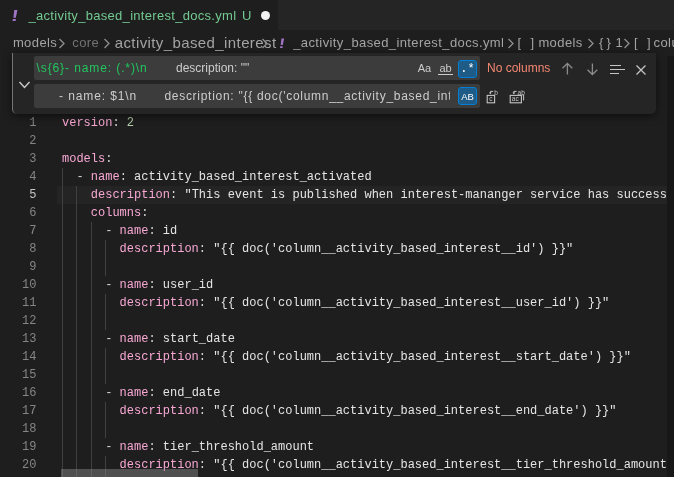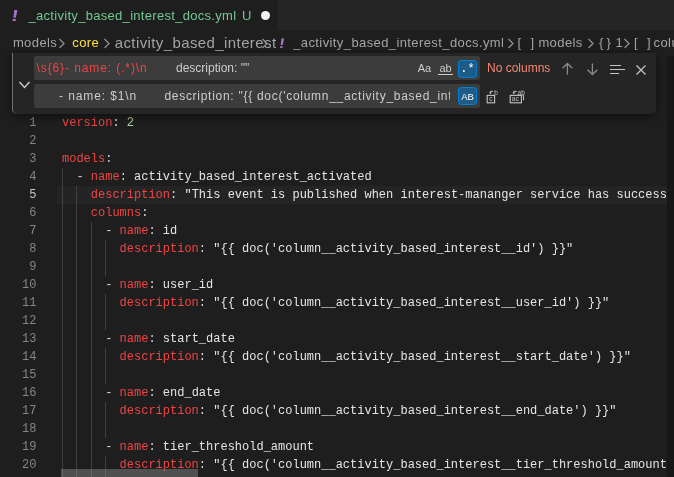--- a/index.html
+++ b/index.html
@@ -1,39 +1,39 @@
 <!DOCTYPE html>
 <html><head>
 <meta charset="utf-8">
 <style>
   * { margin:0; padding:0; box-sizing:border-box; }
   html,body { width:674px; height:477px; background:#1e1e1e; overflow:hidden;
     font-family:"Liberation Sans", sans-serif; }
   .abs { position:absolute; }
   
-  .k{color:#ef4444} .p{color:#d4d4d4} .s{color:#e5e5e5} .n{color:#b5cea8}
+  .k{color:#f9a8d4} .p{color:#d4d4d4} .s{color:#e5e5e5} .n{color:#b5cea8}
   pre { font-family:"Liberation Mono", monospace; font-size:12px; line-height:18px; }
 </style>
 </head>
 <body>
 
 <div class="abs" style="left:0;top:0;width:674px;height:30px;background:#252526;"></div>
 <div class="abs" style="left:0;top:0;width:278px;height:30px;background:#1e1e1e;"></div>
 <div class="abs" style="left:9px;top:3px;width:12px;height:24px;color:#a074c4;
   font-weight:700;font-size:16px;line-height:25px;transform:skewX(-9deg) scaleX(1.35);text-align:center;">!</div>
 <div class="abs" style="left:28.5px;top:0;height:30px;line-height:31px;font-size:13px;color:#73c991;letter-spacing:0.3px;">_activity_based_interest_docs.yml</div>
 <div class="abs" style="left:242px;top:0;height:30px;line-height:31px;font-size:13px;color:#73c991;">U</div>
 <div class="abs" style="left:260.5px;top:10.5px;width:9px;height:9px;border-radius:50%;background:#f2f2f2;"></div>
 
 <div class="abs" id="crumbs" style="left:0;top:30px;width:674px;height:26px;background:#1e1e1e;">
     <div class="abs" style="left:12.9px;top:0;height:24px;line-height:25px;font-size:13px;letter-spacing:0.4px;color:#a4a4a4;white-space:pre;">models</div>
     <svg class="abs" style="left:58px;top:7.5px" width="8" height="11" viewBox="0 0 8 11">
       <polyline points="1.5,1 6,5.5 1.5,10" fill="none" stroke="#8f8f8f" stroke-width="1.3"></polyline>
     </svg>
-    <div class="abs" style="left:72.3px;top:0;height:24px;line-height:25px;font-size:13px;letter-spacing:0.4px;color:#fde047;white-space:pre;">core</div>
+    <div class="abs" style="left:72.3px;top:0;height:24px;line-height:25px;font-size:13px;letter-spacing:0.4px;color:#737373;white-space:pre;">core</div>
     <svg class="abs" style="left:102.7px;top:7.5px" width="8" height="11" viewBox="0 0 8 11">
       <polyline points="1.5,1 6,5.5 1.5,10" fill="none" stroke="#8f8f8f" stroke-width="1.3"></polyline>
     </svg>
     <div class="abs" style="left:114.7px;top:0;height:24px;line-height:25px;font-size:15px;letter-spacing:0.4px;color:#a4a4a4;white-space:pre;">activity_based_interest</div>
     <svg class="abs" style="left:261.4px;top:7.5px" width="8" height="11" viewBox="0 0 8 11">
       <polyline points="1.5,1 6,5.5 1.5,10" fill="none" stroke="#8f8f8f" stroke-width="1.3"></polyline>
     </svg>
     <div class="abs" style="left:277px;top:3px;width:10px;height:20px;color:#a074c4;font-weight:700;font-size:14px;line-height:21px;transform:skewX(-9deg) scaleX(1.3);text-align:center;">!</div>
     <div class="abs" style="left:293.2px;top:0;height:24px;line-height:25px;font-size:13px;letter-spacing:0.4px;color:#a4a4a4;white-space:pre;">_activity_based_interest_docs.yml</div>
     <svg class="abs" style="left:506.9px;top:7.5px" width="8" height="11" viewBox="0 0 8 11">
@@ -116,21 +116,21 @@
 <div class="abs" style="left:61px;top:469px;width:137px;height:8px;background:rgba(136,136,136,0.48);"></div>
 
 <div class="abs" style="left:12.3px;top:53px;width:643.7px;height:60.6px;background:#252526;
   border-left:1.5px solid #757575;border-radius:0 0 5px 5px;box-shadow:0 2px 8px rgba(0,0,0,0.55);"></div>
 
 <svg class="abs" style="left:16.5px;top:80px;" width="15" height="10" viewBox="0 0 15 10">
   <polyline points="2.5,2 7.5,7.5 12.5,2" fill="none" stroke="#cccccc" stroke-width="1.4"></polyline>
 </svg>
 
 <div class="abs" style="left:34px;top:56px;width:446px;height:24px;background:#3c3c3c;border-radius:2px;"></div>
-<div class="abs" id="findtext" style="left:36.5px;top:56px;height:24px;line-height:24px;font-size:12px;letter-spacing:0.9px;color:#ef4444;white-space:pre;">\s{6}- name: (.*)\n</div>
+<div class="abs" id="findtext" style="left:36.5px;top:56px;height:24px;line-height:24px;font-size:12px;letter-spacing:0.9px;color:#22c55e;white-space:pre;">\s{6}- name: (.*)\n</div>
 <div class="abs" id="findtext2" style="left:176px;top:56px;height:24px;line-height:24px;font-size:12px;color:#cccccc;white-space:pre;">description: ""</div>
 
 <div class="abs" style="left:416px;top:56px;width:17px;height:24px;line-height:24px;text-align:center;font-size:11px;color:#cccccc;">Aa</div>
 <div class="abs" style="left:437px;top:56px;width:17px;height:24px;line-height:24px;text-align:center;font-size:11px;color:#cccccc;">ab</div>
 <div class="abs" style="left:438px;top:73.5px;width:15px;height:1px;background:#cccccc;"></div>
 <div class="abs" style="left:458px;top:60px;width:19px;height:18px;background:#1e5c87;border:1px solid #007fd4;border-radius:3px;
   text-align:center;line-height:16px;font-size:12px;color:#ffffff;font-family:'Liberation Mono',monospace;">.*</div>
 
 <div class="abs" style="left:487px;top:56px;height:24px;line-height:25px;font-size:12px;color:#f48771;">No columns</div>
 

